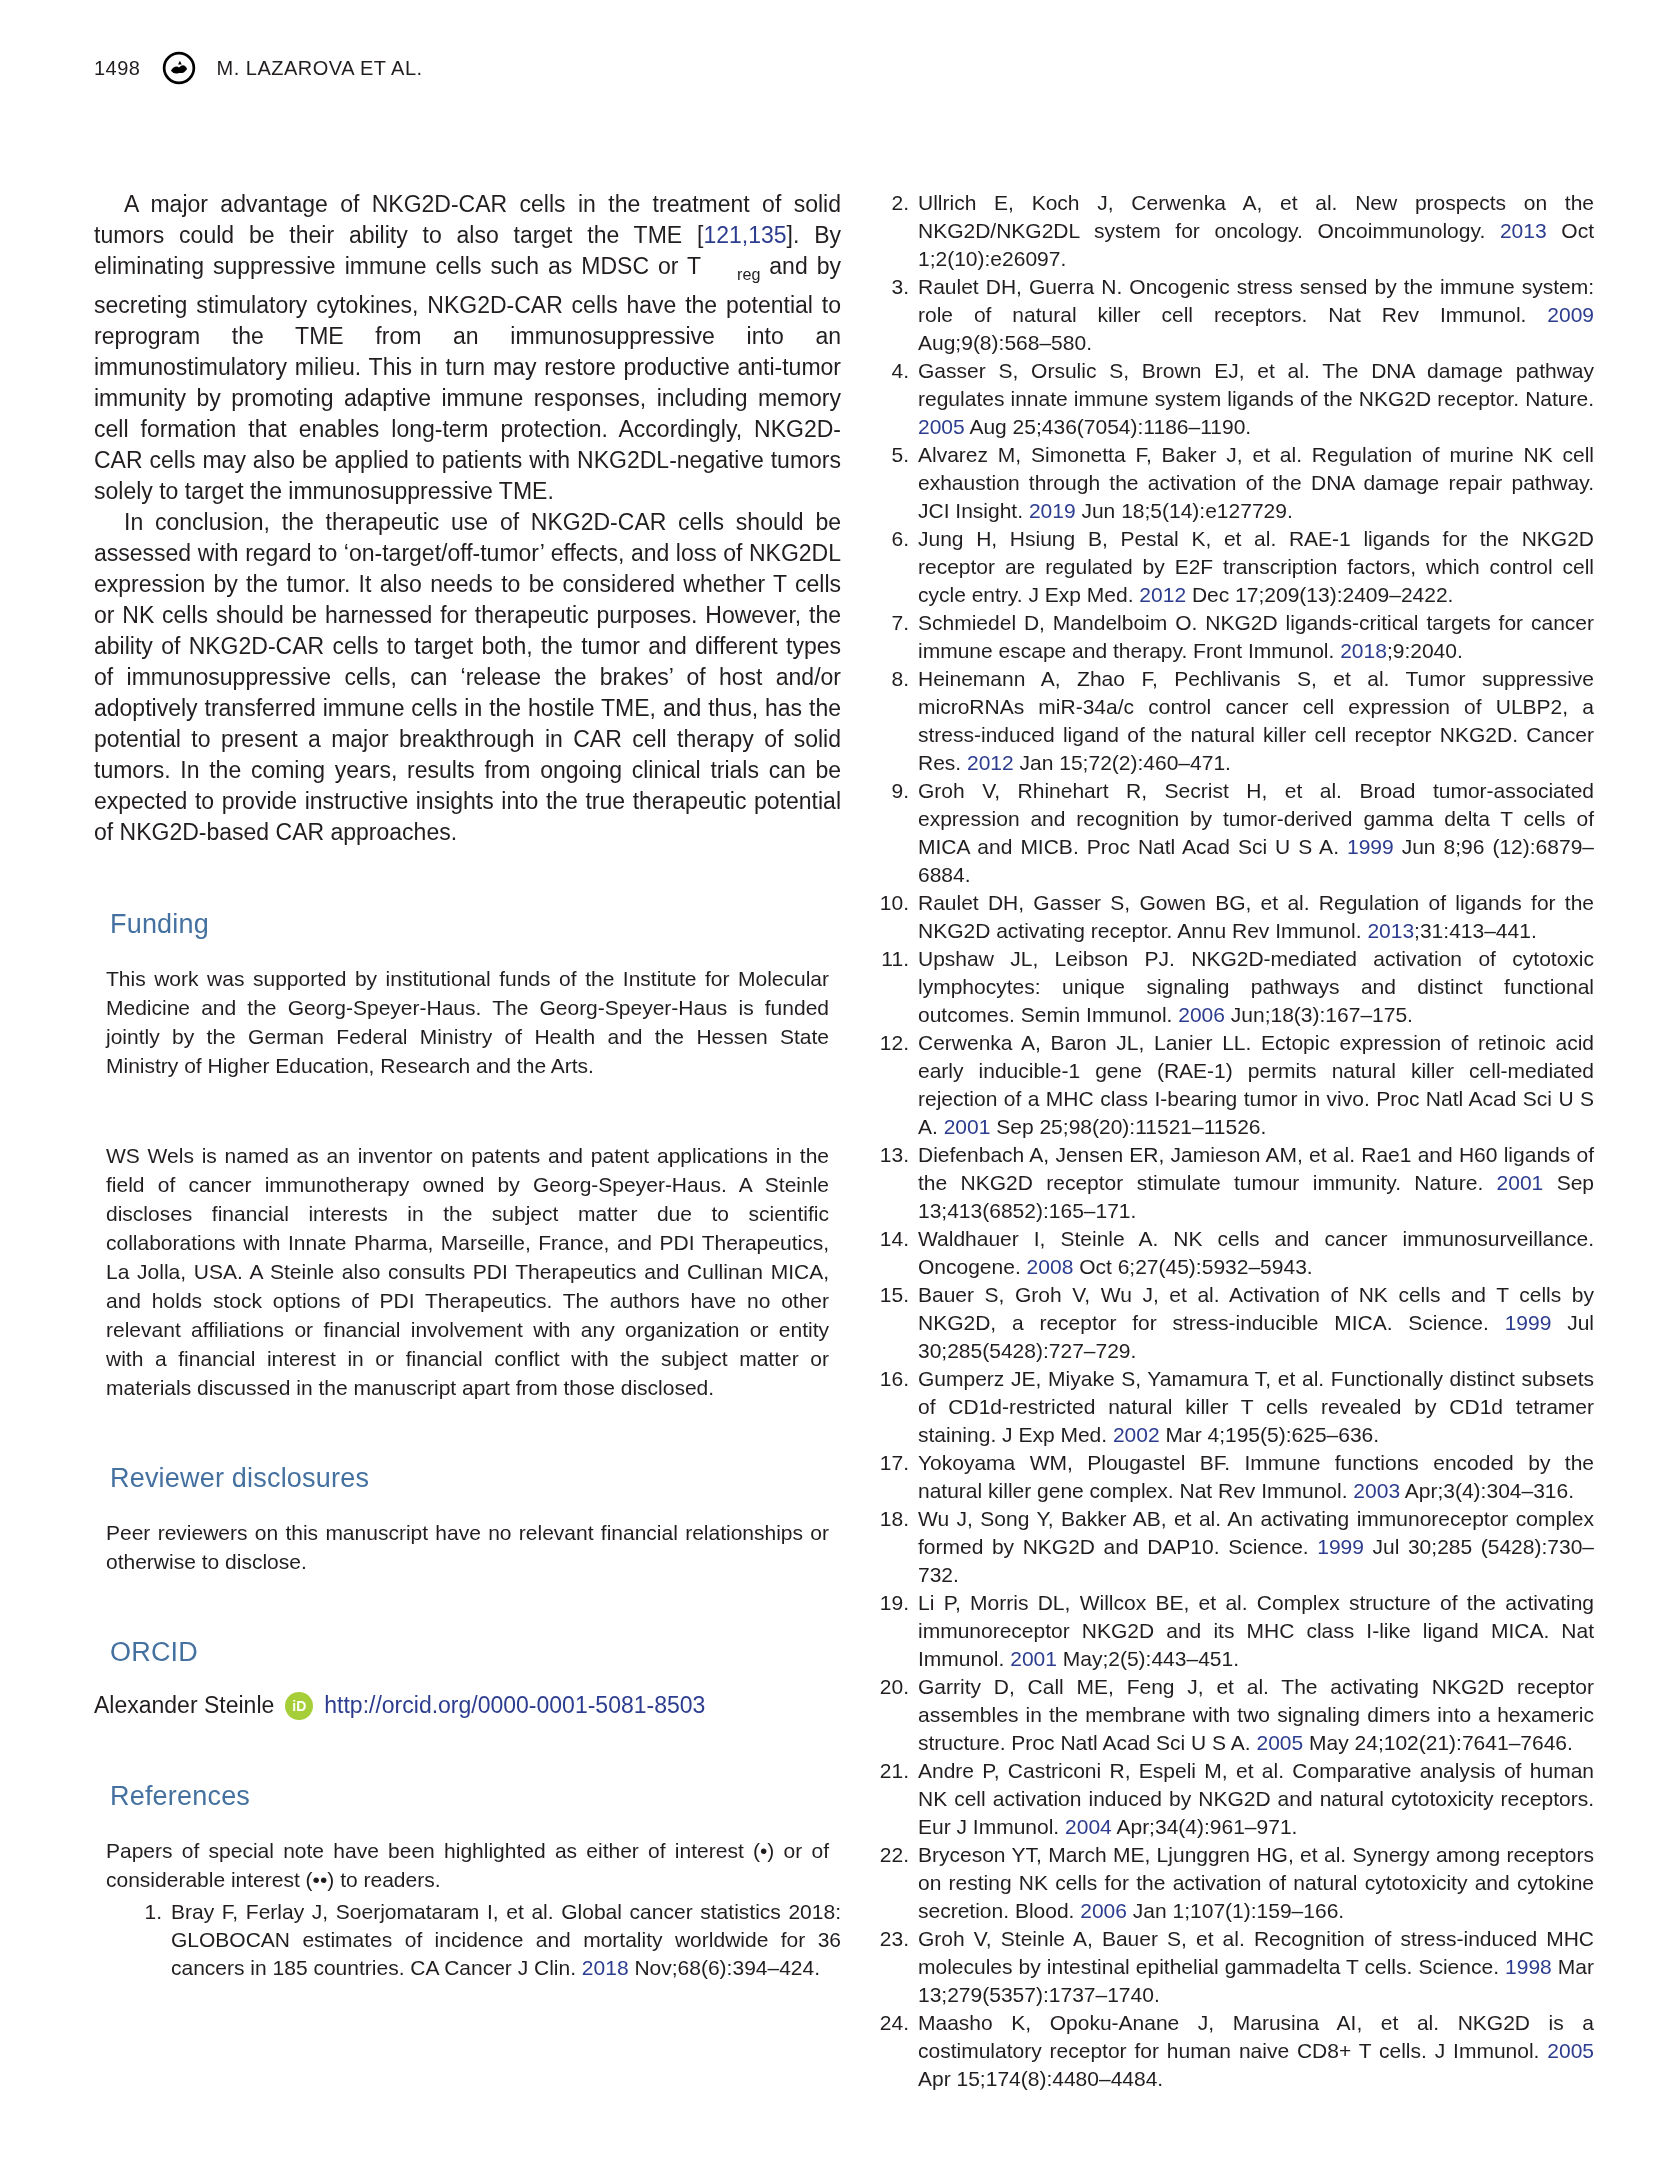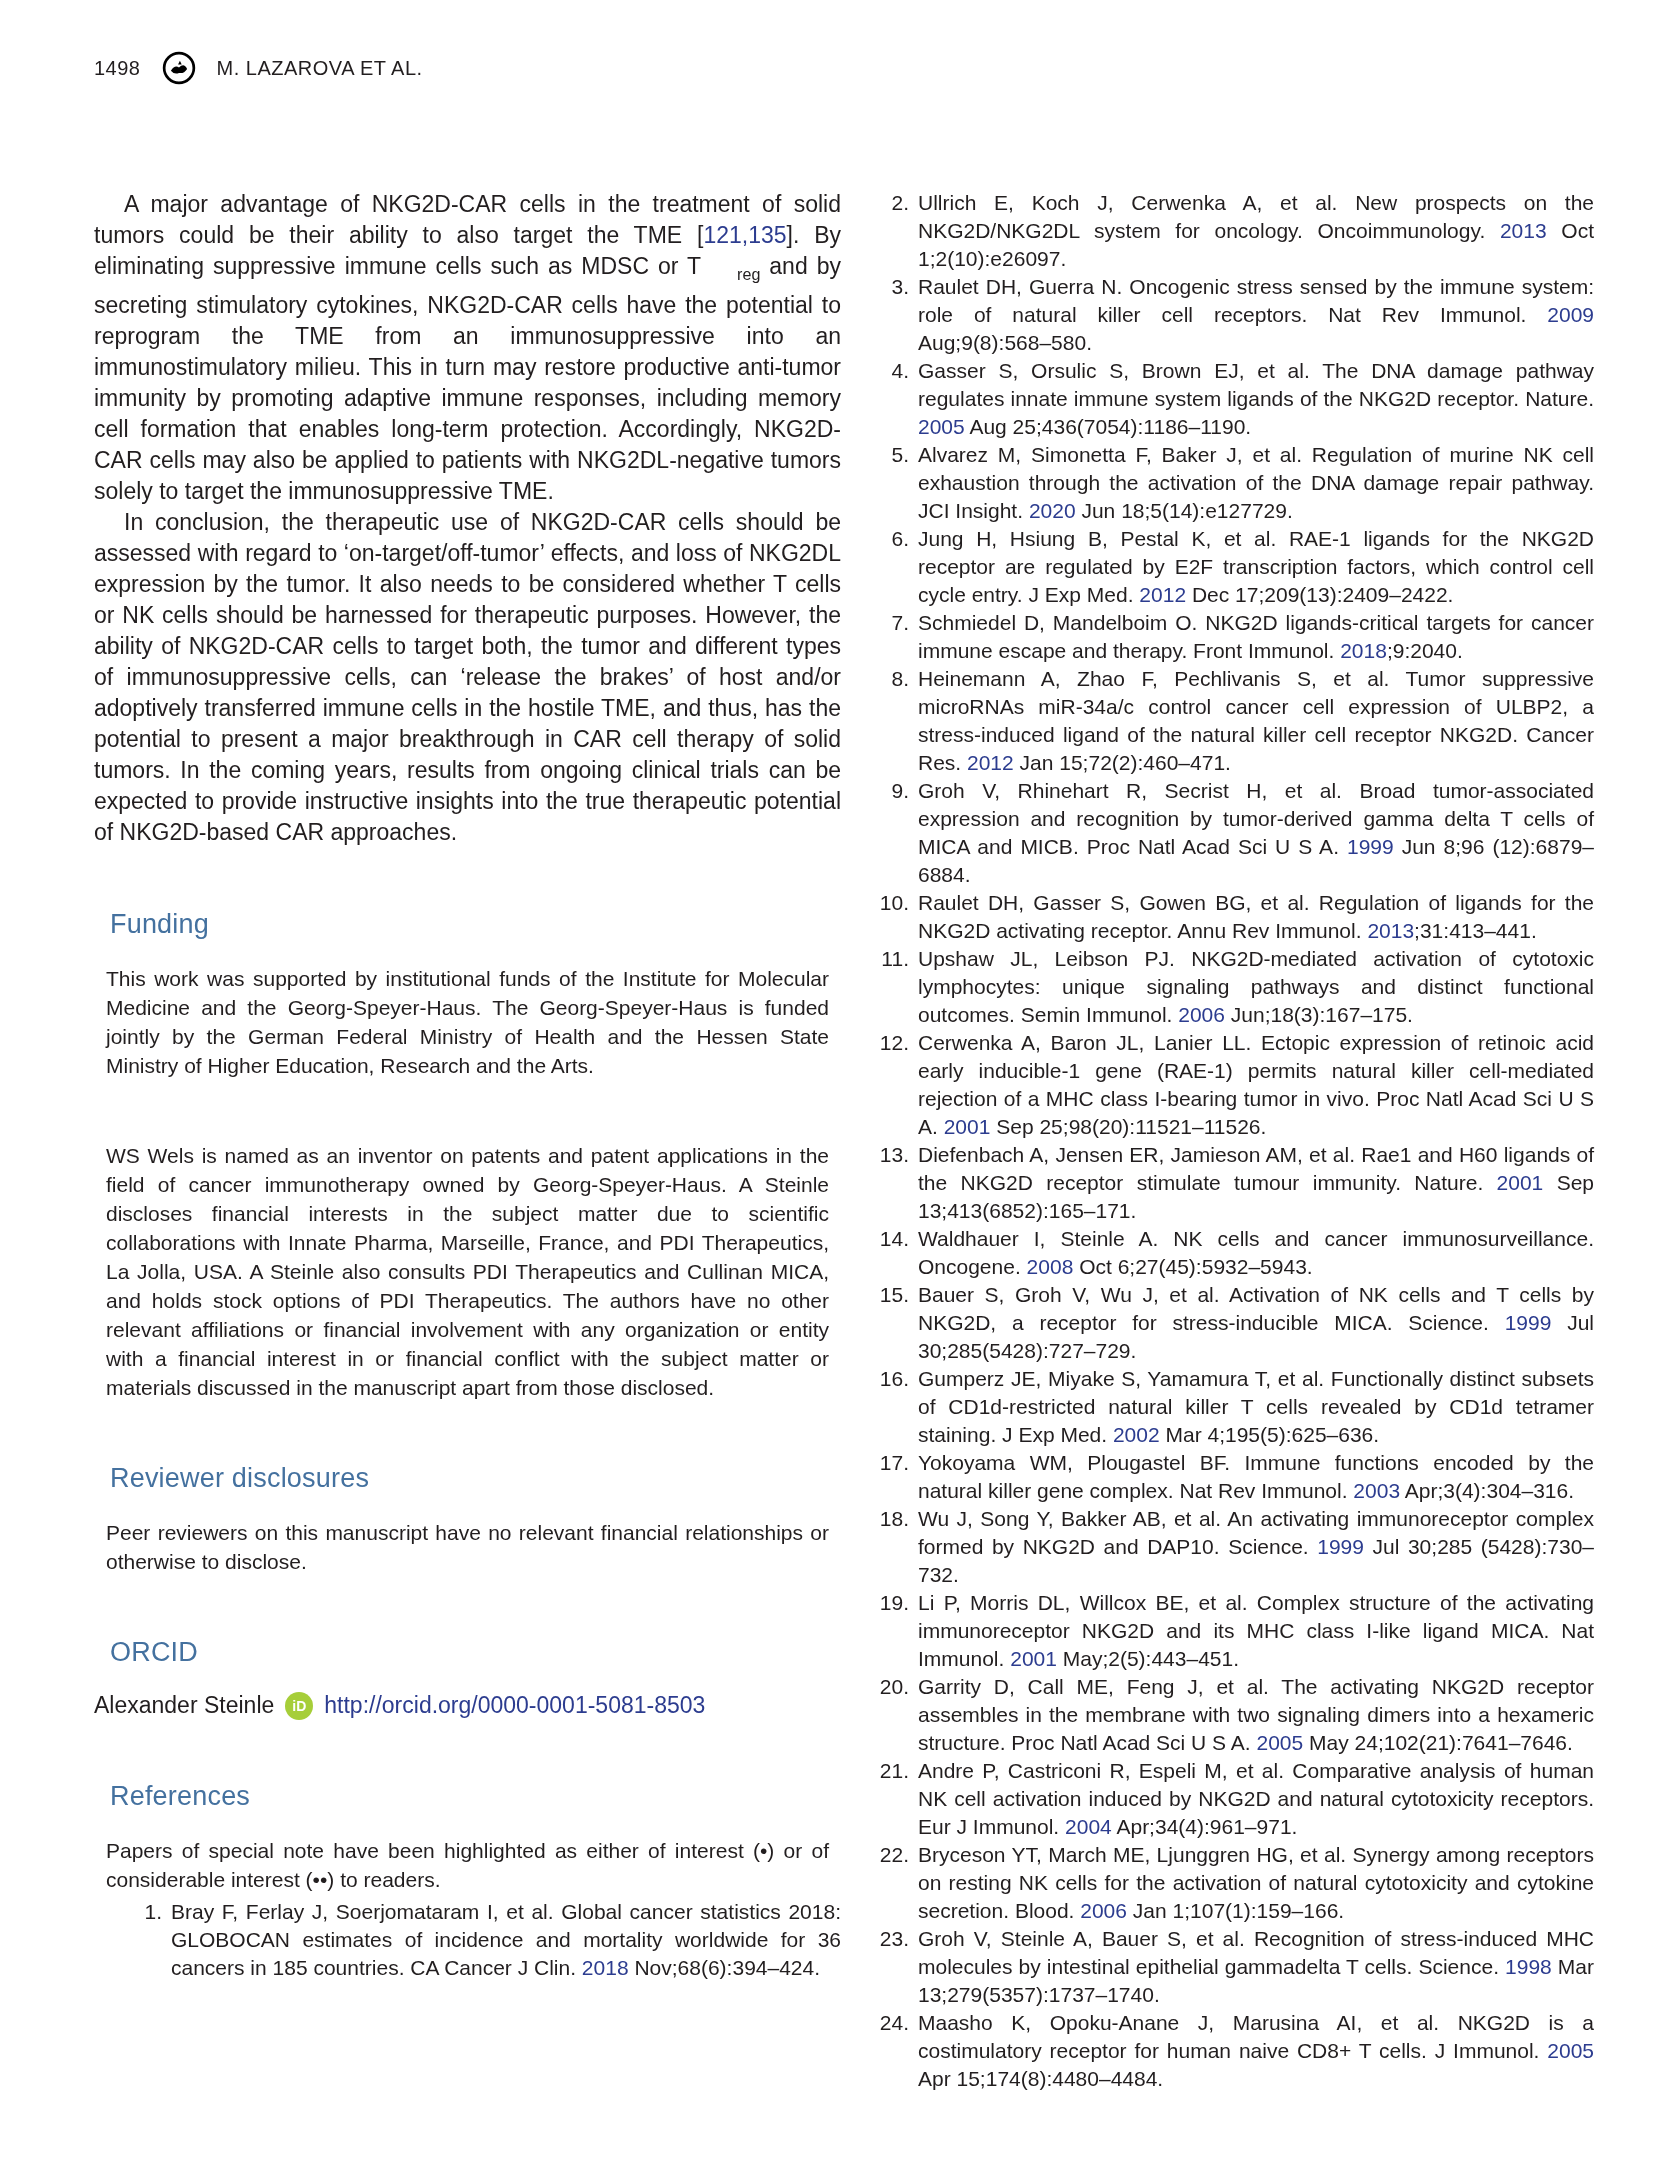--- a/index.html
+++ b/index.html
@@ -172,21 +172,21 @@
           <li class="ref-item">
             <span class="ref-num">3.</span>
             <span class="ref-text"><span>Raulet DH, Guerra N. Oncogenic stress sensed by the immune system: role of natural killer cell receptors. Nat Rev Immunol. </span><a class="year-link">2009</a><span> Aug;9(8):568–580.</span></span>
           </li>
           <li class="ref-item">
             <span class="ref-num">4.</span>
             <span class="ref-text"><span>Gasser S, Orsulic S, Brown EJ, et al. The DNA damage pathway regulates innate immune system ligands of the NKG2D receptor. Nature. </span><a class="year-link">2005</a><span> Aug 25;436(7054):1186–1190.</span></span>
           </li>
           <li class="ref-item">
             <span class="ref-num">5.</span>
-            <span class="ref-text"><span>Alvarez M, Simonetta F, Baker J, et al. Regulation of murine NK cell exhaustion through the activation of the DNA damage repair pathway. JCI Insight. </span><a class="year-link">2020</a><span> Jun 18;5(14):e127729.</span></span>
+            <span class="ref-text"><span>Alvarez M, Simonetta F, Baker J, et al. Regulation of murine NK cell exhaustion through the activation of the DNA damage repair pathway. JCI Insight. </span><a class="year-link">2019</a><span> Jun 18;5(14):e127729.</span></span>
           </li>
           <li class="ref-item">
             <span class="ref-num">6.</span>
             <span class="ref-text"><span>Jung H, Hsiung B, Pestal K, et al. RAE-1 ligands for the NKG2D receptor are regulated by E2F transcription factors, which control cell cycle entry. J Exp Med. </span><a class="year-link">2012</a><span> Dec 17;209(13):2409–2422.</span></span>
           </li>
           <li class="ref-item">
             <span class="ref-num">7.</span>
             <span class="ref-text"><span>Schmiedel D, Mandelboim O. NKG2D ligands-critical targets for cancer immune escape and therapy. Front Immunol. </span><a class="year-link">2018</a><span>;9:2040.</span></span>
           </li>
           <li class="ref-item">

